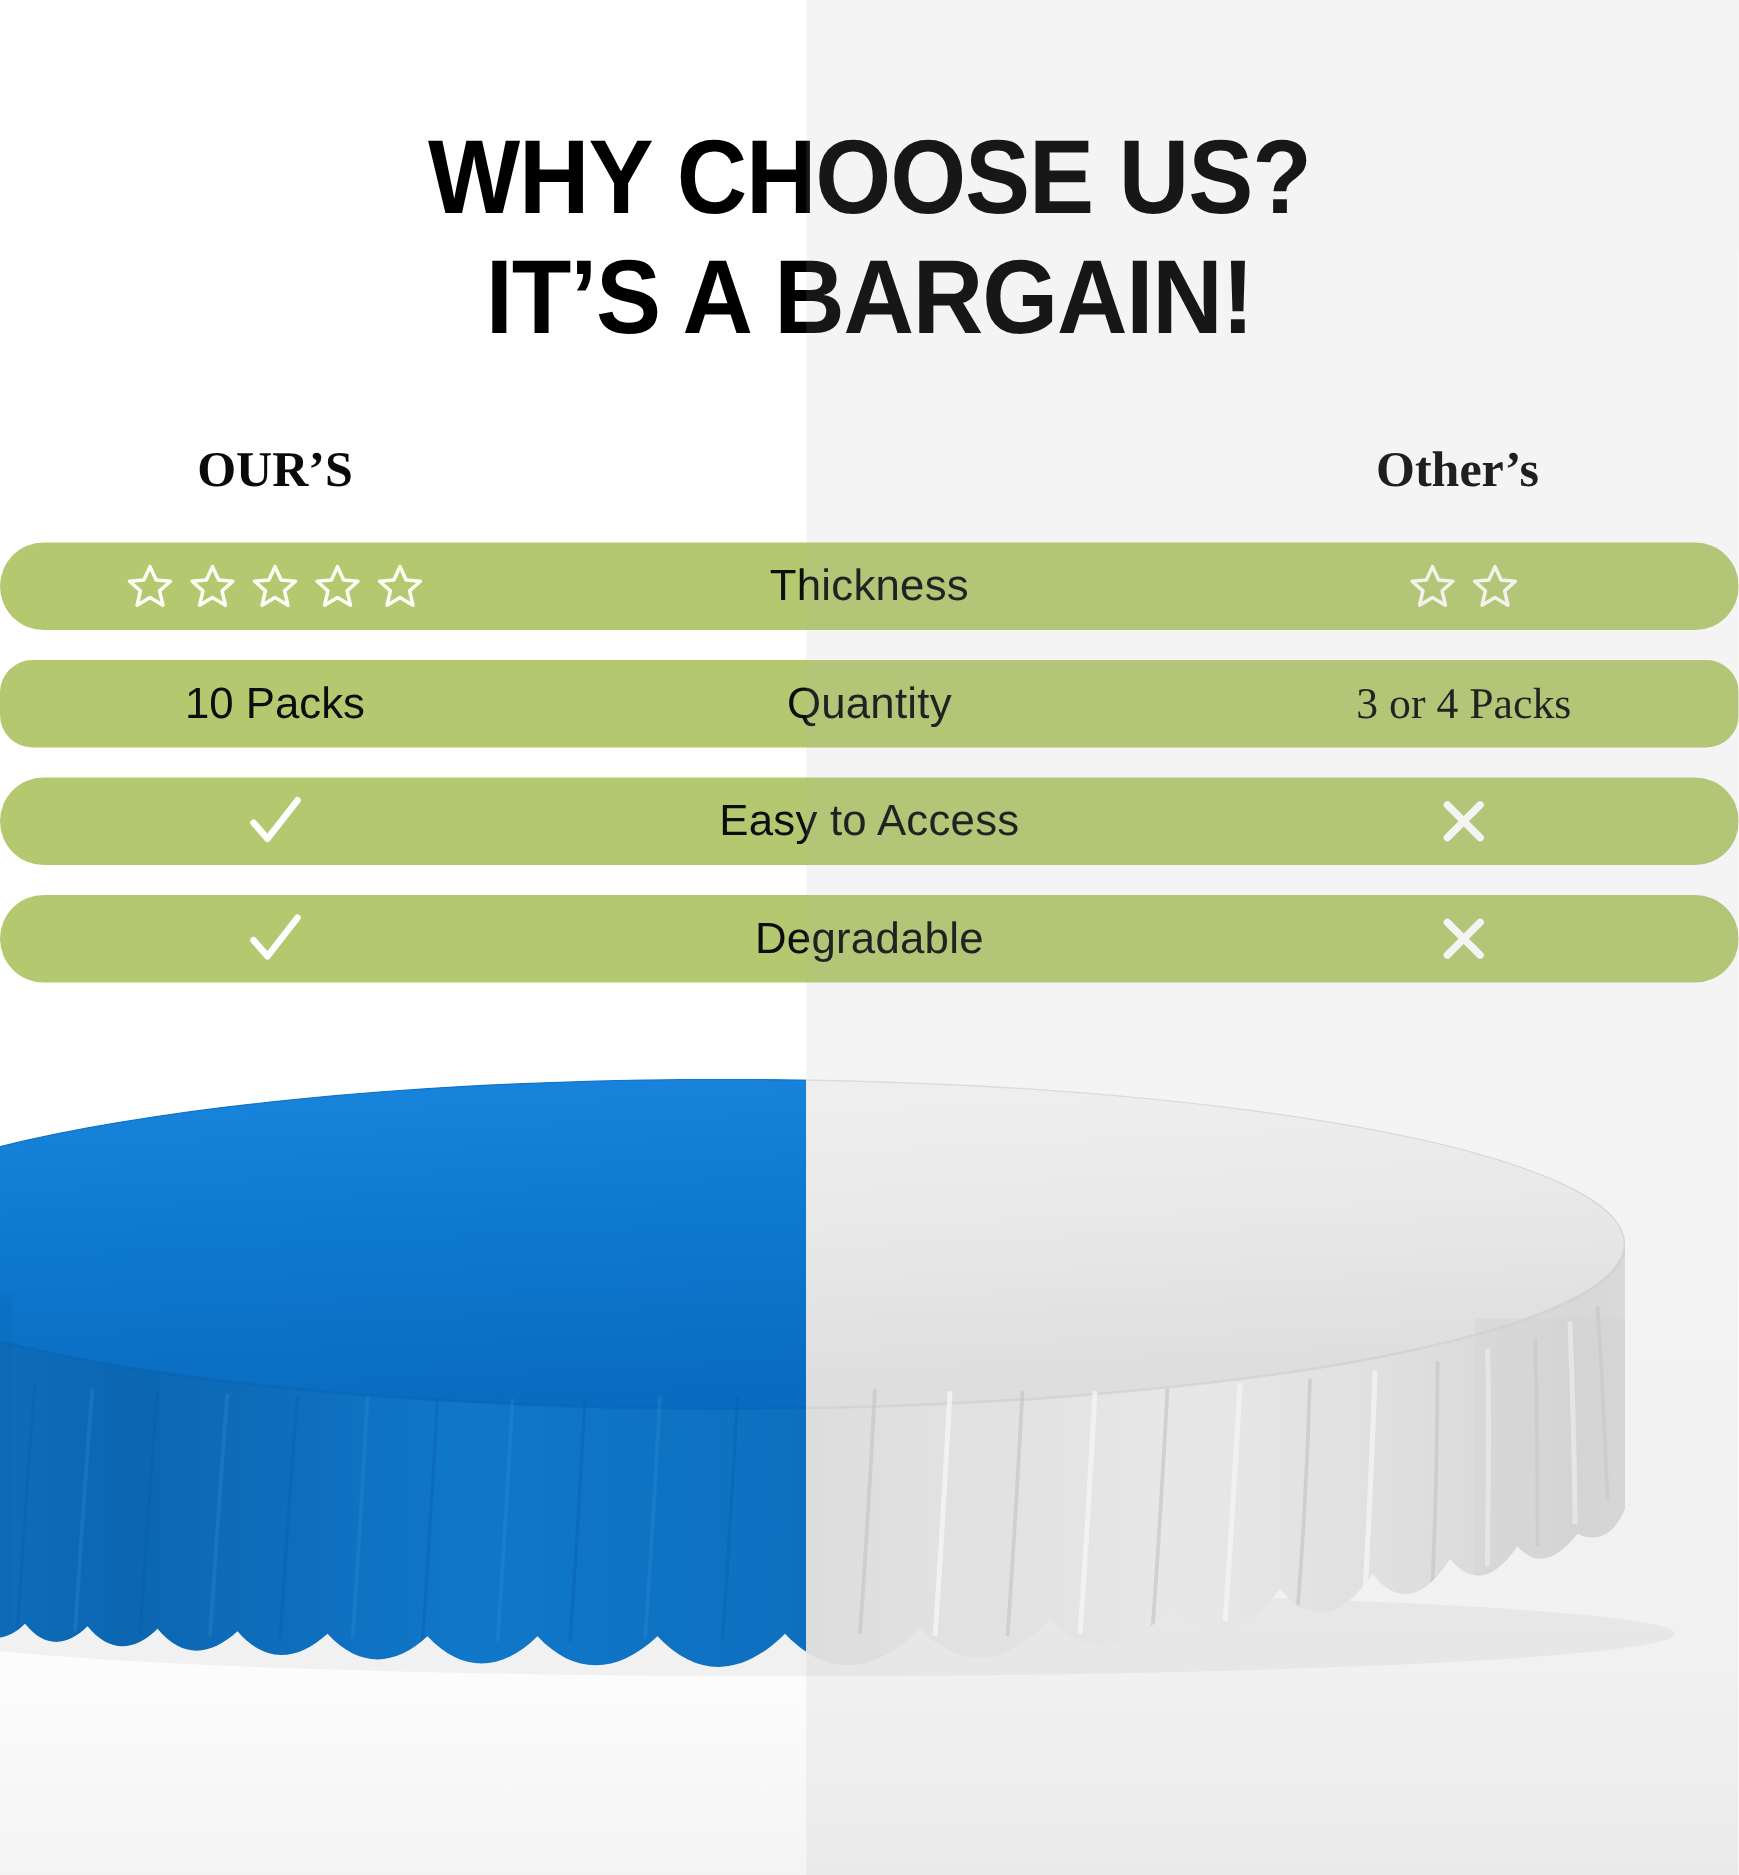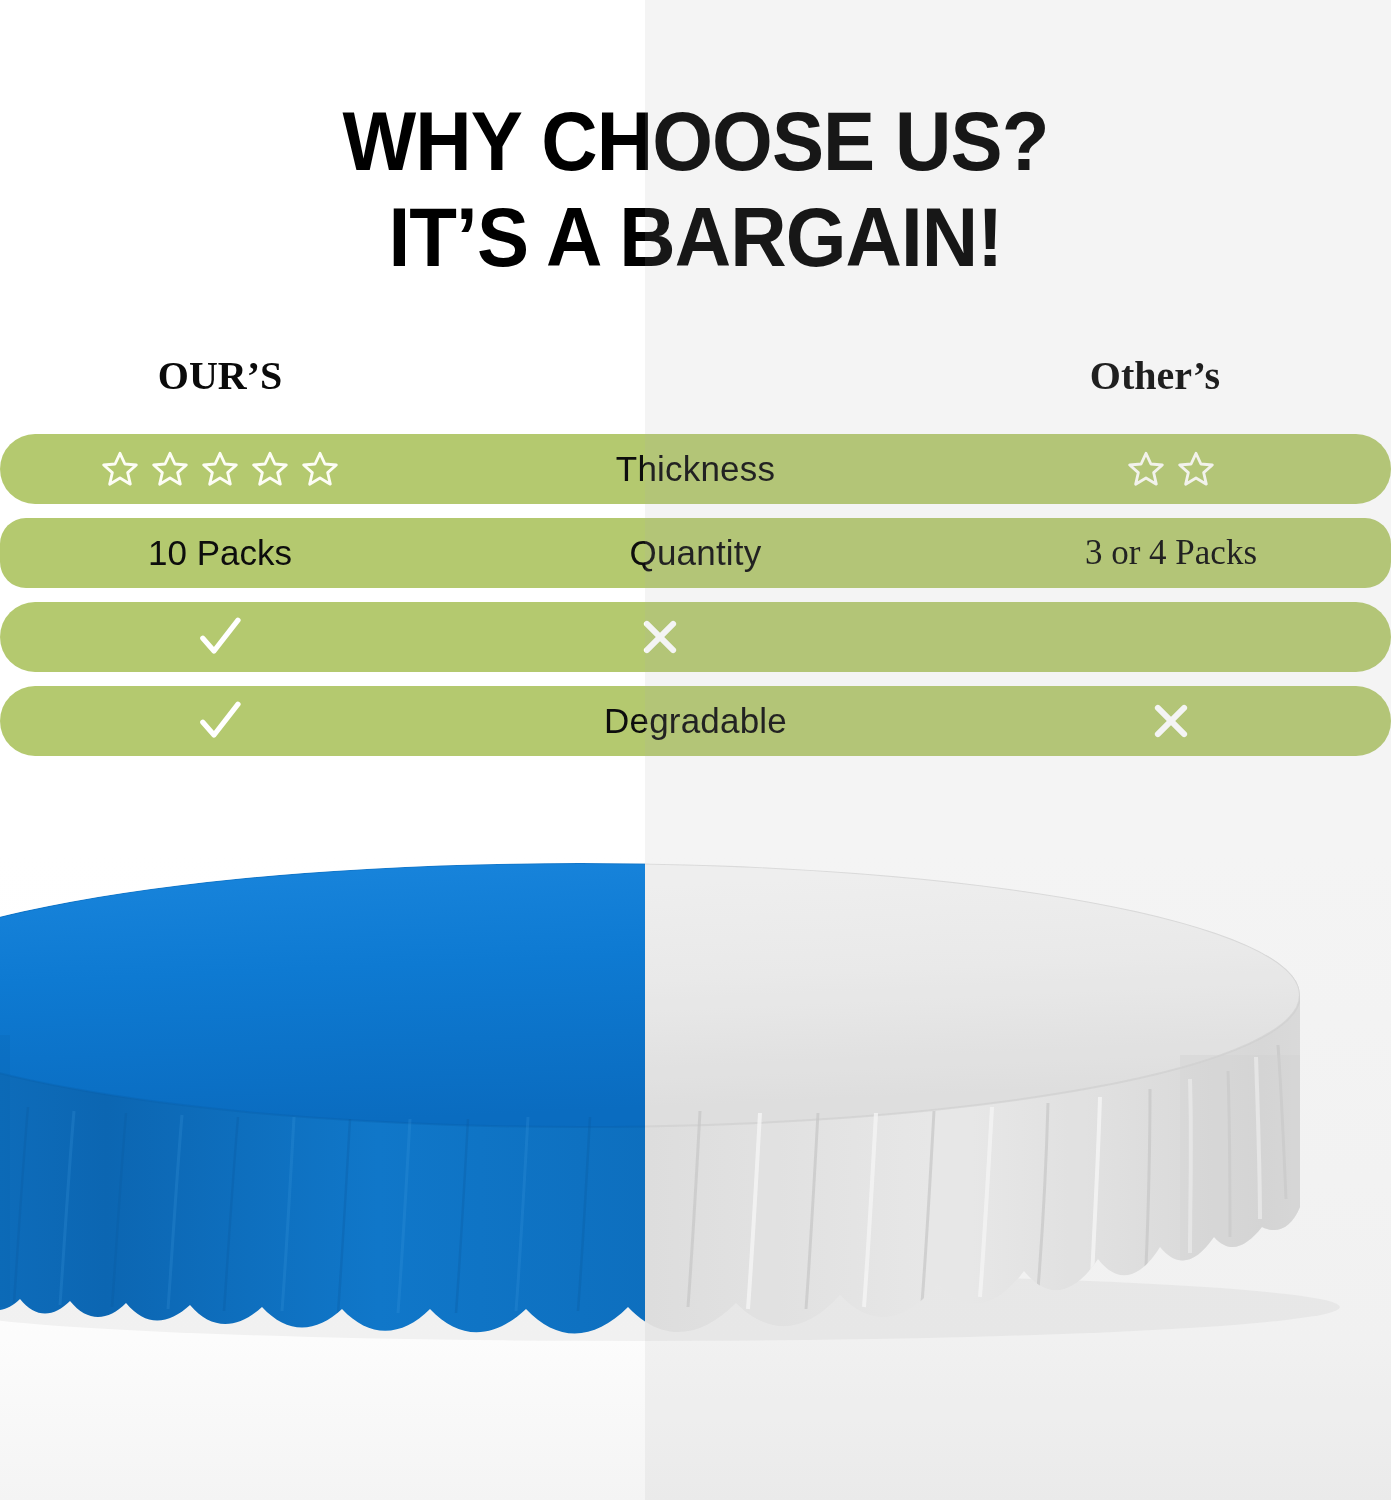--- a/index.html
+++ b/index.html
@@ -59,32 +59,32 @@
   .col-head {
     position:absolute;
     font-weight:700;
     font-size:40px;
     line-height:56px;
     color:#0a0a0a;
     letter-spacing:0px;
     white-space:nowrap;
   }
   .col-head.ours  { left:0;  width:440px; text-align:center; }
-  .col-head.other { right:16px; width:440px; text-align:center; }
+  .col-head.other { right:5px; width:440px; text-align:center; }
 
   
   .rows {
     position:absolute;
     top:434px; left:0; width:1391px;
     z-index:20;
   }
   .row {
     position:relative;
     height:70px;
-    margin-bottom:14px;
+    margin-bottom:24px;
     background:#b4c96f;
     border-radius:38px;
     display:flex;
     align-items:center;
   }
   .cell {
     display:flex;
     align-items:center;
     justify-content:center;
     height:100%;
@@ -201,20 +201,23 @@
           <span class="val-text">3 or 4 Packs</span>
         </div>
       </div>
       <div class="row" style="background: rgb(180, 201, 111);">
         <div class="cell cell-ours">
           <span class="check-icon">
             <svg width="48" height="48" viewBox="0 0 24 24" fill="none" stroke="#ffffff" stroke-width="2.6" stroke-linecap="round" stroke-linejoin="round">
               <path d="M3.4 12.6 L9 19 L21 3.6"></path>
             </svg>
           </span>
+        </div>
+        <div class="cell cell-label">
+          <span class="label-text">Easy to Access</span>
         </div>
         <div class="cell cell-other">
           <span class="cross-icon">
             <svg width="42" height="42" viewBox="0 0 24 24" fill="none" stroke="#ffffff" stroke-width="3.4" stroke-linecap="round">
               <path d="M4.5 4.5 L19.5 19.5"></path>
               <path d="M19.5 4.5 L4.5 19.5"></path>
             </svg>
           </span>
         </div>
       </div>

